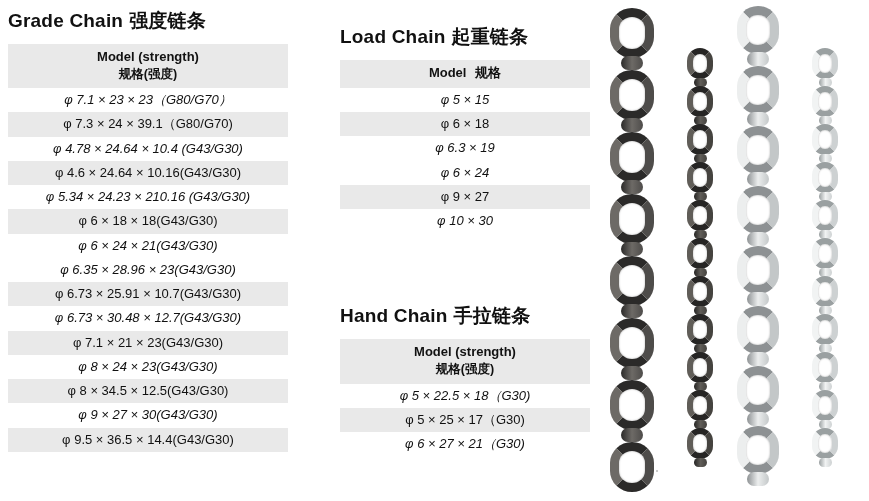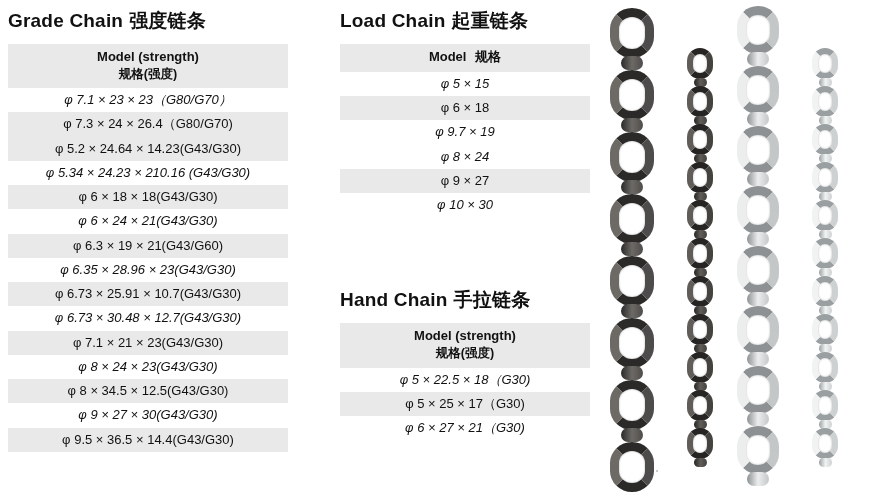--- a/index.html
+++ b/index.html
@@ -24,21 +24,21 @@
   
   .col-left {
     position: absolute;
     left: 8px;
     top: 4px;
     width: 280px;
   }
   .col-mid {
     position: absolute;
     left: 340px;
-    top: 4px;
+    top: 20px;
     width: 250px;
   }
 
   
   .section-title {
     text-align: left;
     font-size: 19px;
     font-weight: bold;
     letter-spacing: 0.2px;
     margin: 4px 0 10px 0;
@@ -137,36 +137,36 @@
         <tr class="row-shade">
           <td class="head-cell">
             <span>Model (strength)</span>
             <span class="cn-sub">规格(强度)</span>
           </td>
         </tr>
         <tr class="row-plain">
             <td>φ 7.1 × 23 × 23（G80/G70）</td>
           </tr>
         <tr class="row-shade">
-            <td>φ 7.3 × 24 × 26.4（G80/G70)</td>
-          </tr>
-        <tr class="row-shade">
-            <td>φ 5.2 × 24.64 × 14.23(G43/G30)</td>
+            <td>φ 7.3 × 24 × 39.1（G80/G70)</td>
+          </tr>
+        <tr class="row-plain">
+            <td>φ 4.78 × 24.64 × 10.4 (G43/G30)</td>
+          </tr>
+        <tr class="row-shade">
+            <td>φ 4.6 × 24.64 × 10.16(G43/G30)</td>
           </tr>
         <tr class="row-plain">
             <td>φ 5.34 × 24.23 × 210.16 (G43/G30)</td>
           </tr>
         <tr class="row-shade">
             <td>φ 6 × 18 × 18(G43/G30)</td>
           </tr>
         <tr class="row-plain">
             <td>φ 6 × 24 × 21(G43/G30)</td>
-          </tr>
-        <tr class="row-shade">
-            <td>φ 6.3 × 19 × 21(G43/G60)</td>
           </tr>
         <tr class="row-plain">
             <td>φ 6.35 × 28.96 × 23(G43/G30)</td>
           </tr>
         <tr class="row-shade">
             <td>φ 6.73 × 25.91 × 10.7(G43/G30)</td>
           </tr>
         <tr class="row-plain">
             <td>φ 6.73 × 30.48 × 12.7(G43/G30)</td>
           </tr>
@@ -203,24 +203,24 @@
               <span style="margin-left:5px;">规格</span>
             </td>
           </tr>
           <tr class="row-plain">
               <td>φ 5 × 15</td>
             </tr>
           <tr class="row-shade">
               <td>φ 6 × 18</td>
             </tr>
           <tr class="row-plain">
-              <td>φ 9.7 × 19</td>
-            </tr>
-          <tr class="row-plain">
-              <td>φ 8 × 24</td>
+              <td>φ 6.3 × 19</td>
+            </tr>
+          <tr class="row-plain">
+              <td>φ 6 × 24</td>
             </tr>
           <tr class="row-shade">
               <td>φ 9 × 27</td>
             </tr>
           <tr class="row-plain">
               <td>φ 10 × 30</td>
             </tr>
         </tbody>
       </table>
     </div>

